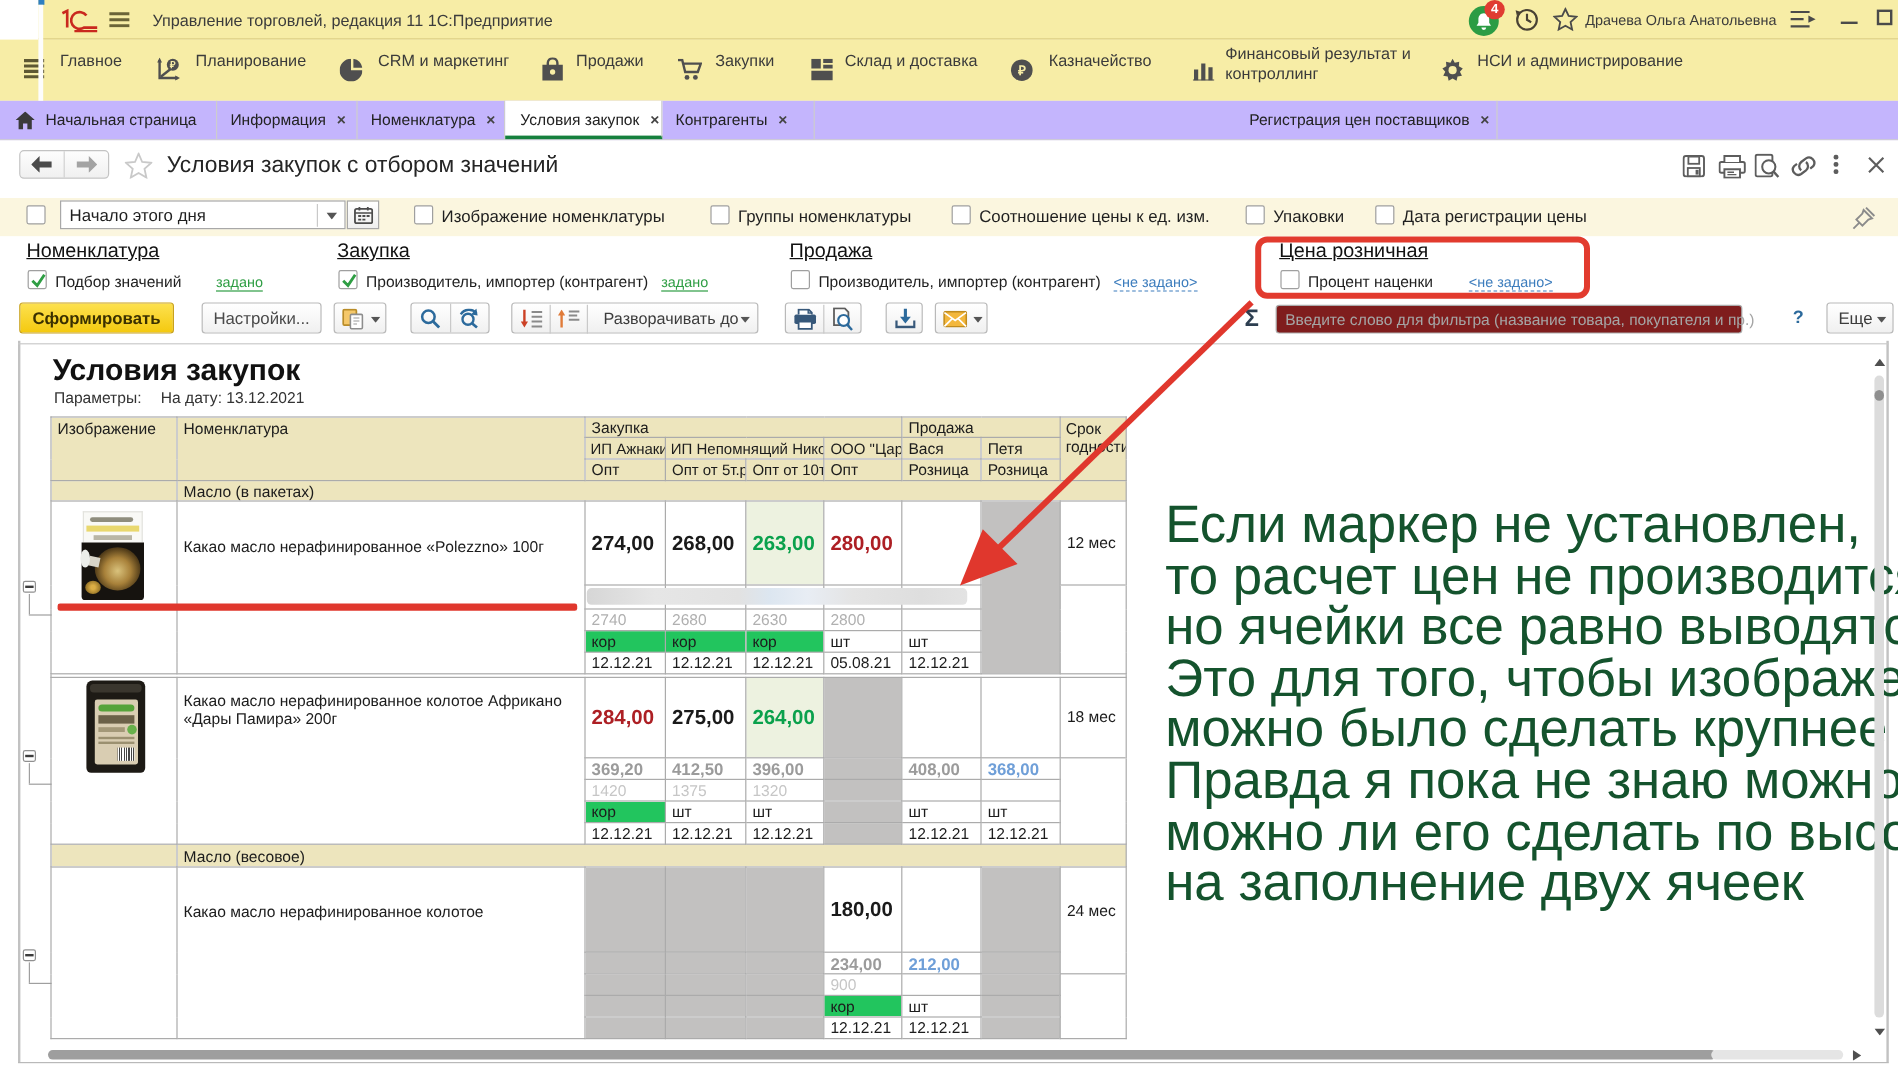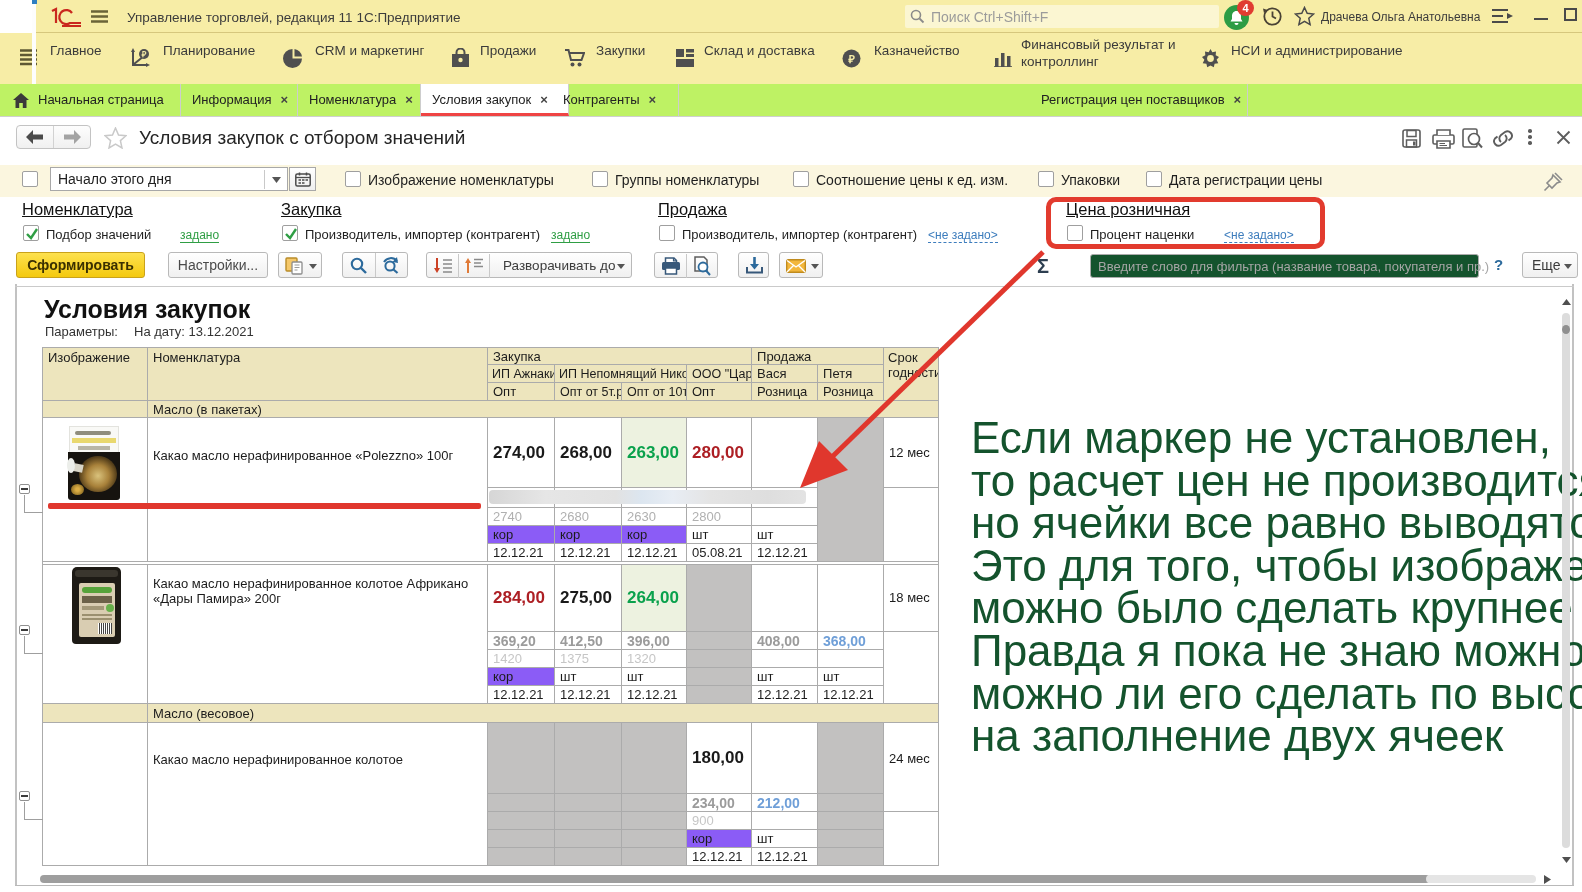--- a/index.html
+++ b/index.html
@@ -4,21 +4,21 @@
 <style>
 * { margin:0; padding:0; box-sizing:border-box; }
 html,body { width:1582px; height:892px; overflow:hidden; background:#fff;
   font-family:"Liberation Sans", sans-serif; }
 .abs { position:absolute; }
 #titlebar { position:absolute; left:0; top:0; width:1582px; height:33px;
   background:#f7eda6; border-bottom:1px solid #d6c77d;margin-left:32px; }
 #menubar { position:absolute; left:0; top:33px; width:1582px; height:51px;
   background:#f7eda6; }
 #tabbar { position:absolute; left:0; top:84px; width:1582px; height:33px;
-  background:#bef264; border-bottom:1px solid #cfcfcf; }
+  background:#c4b5fd; border-bottom:1px solid #cfcfcf; }
 #toolbar { position:absolute; left:0; top:117px; width:1582px; height:48px; background:#fff; }
 #filterrow { position:absolute; left:0; top:165px; width:1582px; height:32px; background:#fbf6df; }
 #grouprow { position:absolute; left:0; top:197px; width:1582px; height:55px; background:#fff; }
 #actionrow { position:absolute; left:0; top:252px; width:1582px; height:32px; background:#fff; }
 #report { position:absolute; left:0; top:284px; width:1582px; height:608px; background:#fff; }
 .mitem { position:absolute; top:0; height:51px; color:#3b3b3b; font-size:13.5px; }
 .tab { position:absolute; top:0; height:32px; border-right:1px solid #cdcdcd;
   color:#222; font-size:13px; line-height:32px; padding-left:11px; white-space:nowrap; overflow:hidden; }
 .tabx { color:#444; font-size:13px; margin-left:9px; font-weight:bold; }
 .cb { position:absolute; width:16px; height:16px; background:#fff;
@@ -36,47 +36,40 @@
 table.rep td.price { font-weight:bold; font-size:17px; color:#1a1a1a; }
 table.rep { border-collapse:collapse; position:absolute; left:42px; top:63px; table-layout:fixed; width:897px; }
 table.rep td { border:1px solid #ababab; font-size:13px; color:#1c1c1c;
   padding:0 0 0 5px; overflow:hidden; white-space:nowrap; vertical-align:middle; }
 table.rep td.hdr { background:#ede5bd; }
 table.rep td.grp { background:#ede5bd; }
 table.rep td.gray { background:#c2c1c0; }
 table.rep td.num { font-weight:bold; color:#9b9b9b; font-size:14px; }
 table.rep td.num2 { color:#c6c6c6; font-size:13px; }
 table.rep td.numm { color:#b0b0b0; font-size:13px; }
-table.rep td.yel { background:#8b5cf6; }
+table.rep td.yel { background:#22c55e; }
 </style>
 </head>
 <body>
 <div id="titlebar">
   <div class="abs" style="left:0;top:0;width:5px;height:4px;background:#2f7fc1;"></div>
   <div class="abs" style="left:0;top:4px;width:4px;height:80px;background:#fdfdfd;z-index:5;"></div>
   <svg class="abs" style="left:16px;top:7px;" width="34" height="20" viewBox="0 0 34 20">
     <g fill="none" stroke="#c9281e" stroke-width="2.2">
       <path d="M4 4 L8 2 L8 16"></path>
       <path d="M24 6 a7 7 0 1 0 -2 10 L33 16"></path>
       <path d="M14 19 L33 19" stroke-width="2"></path>
     </g>
   </svg>
   <svg class="abs" style="left:59px;top:10px;" width="17" height="13" viewBox="0 0 17 13">
     <g stroke="#6b6438" stroke-width="2.4">
         <path d="M0 1.5h17M0 6.5h17M0 11.5h17"></path>
       </g>
   </svg>
   <div class="abs" style="left:95px;top:10px;font-size:13.5px;color:#3c3c3c;">Управление торговлей, редакция 11 1С:Предприятие</div>
-  <div class="abs" style="left:873px;top:5px;width:314px;height:23px;background:#fbf6d2;border-radius:2px;">
-     <svg class="abs" style="left:5px;top:4px;" width="15" height="15" viewBox="0 0 15 15">
-       <circle cx="6" cy="6" r="4.5" fill="none" stroke="#8a8a8a" stroke-width="1.6"></circle>
-       <path d="M9.5 9.5 L13.5 13.5" stroke="#8a8a8a" stroke-width="1.8"></path>
-     </svg>
-     <div class="abs" style="left:26px;top:4px;font-size:14px;color:#9b9b9b;">Поиск Ctrl+Shift+F</div>
-  </div>
   <div class="abs" style="left:1192px;top:5px;width:25px;height:25px;border-radius:50%;background:#2c9c44;">
      <svg class="abs" style="left:5px;top:5px;" width="15" height="16" viewBox="0 0 15 16">
        <path d="M7.5 1 C4.5 1 3 3.5 3 6 L3 9 L1.5 11.5 L13.5 11.5 L12 9 L12 6 C12 3.5 10.5 1 7.5 1 Z" fill="#fff"></path>
        <path d="M5.5 13 A 2 2 0 0 0 9.5 13 Z" fill="#fff"></path>
      </svg>
   </div>
   <div class="abs" style="left:1205px;top:0px;width:17px;height:16px;border-radius:50%;background:#e03c31;color:#fff;font-size:11px;font-weight:bold;text-align:center;line-height:16px;">4</div>
   <svg class="abs" style="left:1230px;top:6px;" width="21" height="21" viewBox="0 0 21 21">
     <circle cx="10.5" cy="10.5" r="8.2" fill="none" stroke="#494234" stroke-width="1.8"></circle>
     <path d="M10.5 5.5 L10.5 10.5 L14 12.5" fill="none" stroke="#494234" stroke-width="1.8"></path>
@@ -152,21 +145,21 @@
   </svg>
   <div class="mitem" style="left:1231px;top:10px;">НСИ и администрирование</div>
 </div>
 <div id="tabbar">
   <div class="tab" style="left:0;width:181px;padding-left:38px;">
     <svg class="abs" style="left:13px;top:9px;" width="16" height="15" viewBox="0 0 16 15">
       <path d="M8 0 L16 7 L13.5 7 L13.5 15 L9.8 15 L9.8 10 L6.2 10 L6.2 15 L2.5 15 L2.5 7 L0 7 Z" fill="#3a3a3a"></path>
     </svg>Начальная страница</div>
   <div class="tab" style="left:181px;width:117px;">Информация<span class="tabx">×</span></div>
   <div class="tab" style="left:298px;width:123px;">Номенклатура<span class="tabx">×</span></div>
-  <div class="tab" style="left:421px;width:148px;background:#fff;border-bottom:3px solid #ef4444;">Условия закупок<span class="tabx">×</span></div>
+  <div class="tab" style="left:421px;width:131px;background:#fff;border-bottom:3px solid #15803d;text-align:center;">Условия закупок<span class="tabx">×</span></div>
   <div class="tab" style="left:552px;width:127px;">Контрагенты<span class="tabx">×</span></div>
   <div class="tab" style="left:1030px;width:218px;">Регистрация цен поставщиков<span class="tabx">×</span></div>
 </div>
 <div id="toolbar">
   <div class="abs" style="left:16px;top:8px;width:75px;height:24px;border:1px solid #c3c3c3;border-radius:4px;background:linear-gradient(#fdfdfd,#f0f0f0);"></div>
   <div class="abs" style="left:53px;top:9px;width:1px;height:22px;background:#d2d2d2;"></div>
   <svg class="abs" style="left:26px;top:13px;" width="18" height="14" viewBox="0 0 18 14">
     <path d="M7 0 L7 4.5 L17 4.5 L17 9.5 L7 9.5 L7 14 L0 7 Z" fill="#4b4b4b"></path>
   </svg>
   <svg class="abs" style="left:63px;top:13px;" width="18" height="14" viewBox="0 0 18 14">
@@ -331,21 +324,21 @@
   <div class="btn" style="left:779px;width:44px;">
     <svg class="abs" style="left:6px;top:6px;" width="20" height="14" viewBox="0 0 20 14">
       <rect x="0.7" y="0.7" width="18.6" height="12.6" rx="1.5" fill="#f3b73c" stroke="#c08b1d" stroke-width="1.4"></rect>
       <path d="M1 1.5 L10 8 L19 1.5 M1 13 L7.5 6.5 M19 13 L12.5 6.5" fill="none" stroke="#fff" stroke-width="1.4"></path>
     </svg>
     <svg class="abs" style="left:31px;top:11px;" width="8" height="5" viewBox="0 0 8 5">
         <path d="M0 0 H8 L4 5 Z" fill="#555"></path>
       </svg>
   </div>
   <div class="abs" style="left:1037px;top:3px;font-size:20px;font-weight:bold;color:#2d3e50;">Σ</div>
-  <div class="abs" style="left:1090px;top:2px;width:389px;height:24px;border:1px solid #ababab;border-radius:3px;background:#14532d;">
+  <div class="abs" style="left:1063px;top:2px;width:389px;height:24px;border:1px solid #ababab;border-radius:3px;background:#7f1d1d;">
     <div class="abs" style="left:7px;top:4px;font-size:13px;color:#a5a5a5;white-space:nowrap;">Введите слово для фильтра (название товара, покупателя и пр.)</div>
   </div>
   <div class="abs" style="left:1494px;top:4px;font-size:15px;font-weight:bold;color:#2c6a9c;">?</div>
   <div class="btn" style="left:1522px;width:56px;">
     <div class="abs" style="left:9px;top:4px;font-size:14px;color:#3c3c3c;">Еще</div>
     <svg class="abs" style="left:41px;top:11px;" width="8" height="5" viewBox="0 0 8 5">
         <path d="M0 0 H8 L4 5 Z" fill="#555"></path>
       </svg>
   </div>
 </div>

